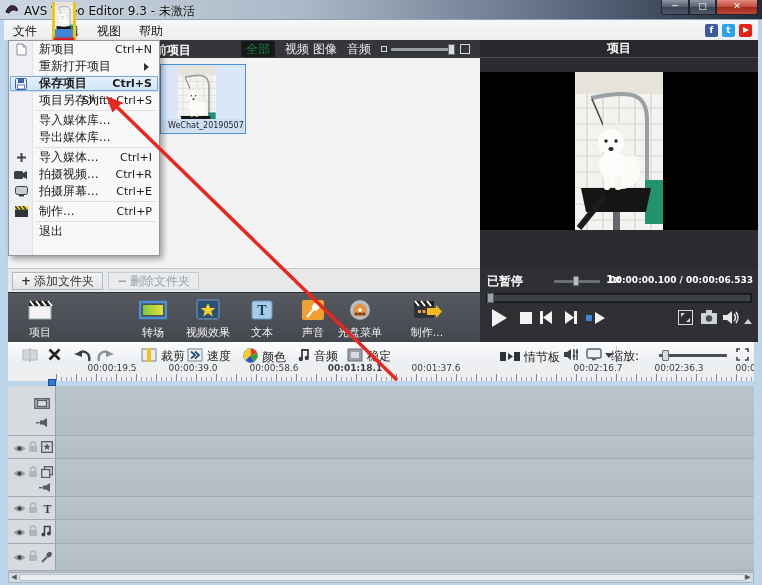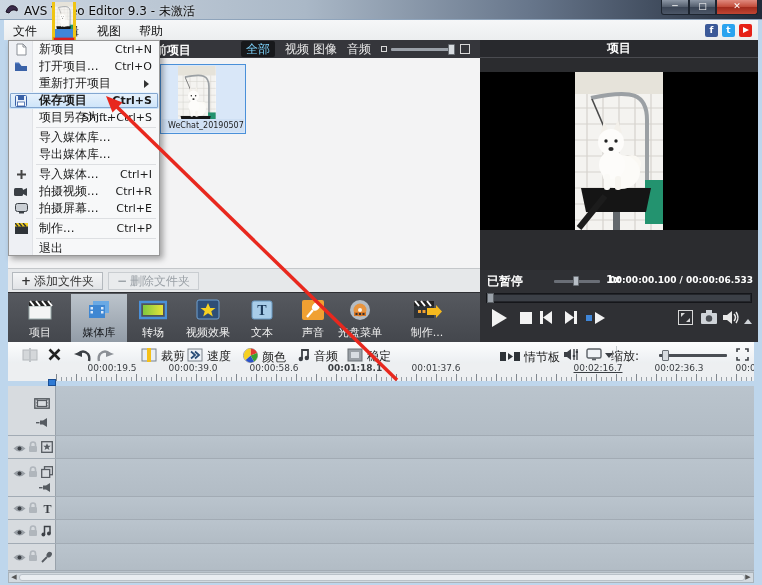--- a/index.html
+++ b/index.html
@@ -33,21 +33,21 @@
   .soc.fb{background:#3b5998;}
   .soc.tw{background:#2aa3ef;}
   .soc.yt{background:#e62117;}
   .soc.yt:before{content:"";display:inline-block;width:0;height:0;border:3.5px solid transparent;
        border-left:6px solid #fff;margin-left:3px;margin-top:3px;}
 
   
   .lib-header{left:8px;top:40px;width:472px;height:18px;background:#35363b;}
   .lib-title{left:135px;top:2px;color:#fff;font-weight:bold;white-space:nowrap;}
   .lib-tab{top:1px;height:16px;line-height:16px;color:#e8e8e8;padding:0 5px;}
-  .lib-tab.sel{background:#17181b;border-radius:2px;color:#7dd3fc;}
+  .lib-tab.sel{background:#17181b;border-radius:2px;color:#15803d;}
   .mini-sq{border:1px solid #d8d8d8;background:transparent;}
   .slider-track{background:#9aa0a8;height:3px;border-radius:1px;}
   .slider-handle{background:#d8dce0;border:1px solid #6a6f75;border-radius:1px;}
 
   .lib-body{left:8px;top:58px;width:472px;height:210px;background:#f3f3f4;}
   .thumb-card{left:152px;top:6px;width:86px;height:70px;background:#d9e7f8;border:1px solid #4a90d9;}
   .thumb-img{left:17px;top:1px;width:38px;height:54px;overflow:hidden;background:#fff;}
   .thumb-label{left:1px;bottom:1px;right:1px;height:13px;background:#cfe0f4;color:#222;
      font-size:8px;line-height:13px;padding-left:6px;white-space:nowrap;overflow:hidden;}
   .thumb-tick{left:1px;bottom:1px;width:3px;height:13px;background:#f0a030;}
@@ -206,33 +206,20 @@
   <div class="abs main-toolbar" id="main-toolbar">
       <div class="abs mtb-btn" style="left: 4px;">
         <div class="ic">
           <span><svg width="26" height="22" viewBox="0 0 26 22">
               <rect x="2" y="7" width="22" height="13" fill="#f4f4f4" stroke="#9aa"></rect>
               <rect x="2" y="2" width="22" height="5" fill="#222"></rect>
               <path d="M3 2 l4 5 M9 2 l4 5 M15 2 l4 5 M21 2 l4 5" stroke="#fff" stroke-width="2"></path>
             </svg></span>
         </div>
         <div>项目</div>
-      </div>
-      <div class="abs mtb-btn sel" style="left: 63px;">
-        <div class="ic">
-          <span><svg width="26" height="22" viewBox="0 0 26 22">
-              <rect x="7" y="2" width="16" height="12" fill="#6aa9e4"></rect>
-              <rect x="3" y="6" width="16" height="13" fill="#3f87d2"></rect>
-              <rect x="4.5" y="8" width="2.5" height="2.5" fill="#dceafa"></rect>
-              <rect x="4.5" y="12" width="2.5" height="2.5" fill="#dceafa"></rect>
-              <rect x="15" y="8" width="2.5" height="2.5" fill="#dceafa"></rect>
-              <rect x="15" y="12" width="2.5" height="2.5" fill="#dceafa"></rect>
-            </svg></span>
-        </div>
-        <div>媒体库</div>
       </div>
       <div class="abs mtb-btn" style="left: 117px;">
         <div class="ic">
           <span><svg width="28" height="20" viewBox="0 0 28 20">
               <rect x="1" y="2" width="26" height="16" fill="none" stroke="#4a90d9" stroke-width="2.5"></rect>
               <rect x="4" y="5" width="20" height="10" fill="url(#trg)"></rect>
               <defs>
                 <linearGradient id="trg" x1="0" x2="1">
                   <stop offset="0" stop-color="#7ec83f"></stop>
                   <stop offset="1" stop-color="#e8e23a"></stop>
@@ -465,21 +452,21 @@
 
   <div class="abs ruler" id="ruler">
     <div class="ticks-small"></div>
     <div class="ticks-big"></div>
   <span class="ruler-label" style="left: 104px;">00:00:19.5</span>
       <span class="ruler-label" style="left: 185px;">00:00:39.0</span>
       <span class="ruler-label" style="left: 266px;">00:00:58.6</span>
       <span class="ruler-label" style="left: 347px; font-weight: bold;">00:01:18.1</span>
       <span class="ruler-label" style="left: 428px;">00:01:37.6</span>
       <span class="ruler-label" style="left: 509px; margin-top: 20px;">00:01:57.2</span>
-      <span class="ruler-label" style="left: 590px; text-decoration: underline;">00:02:16.7</span>
+      <span class="ruler-label" style="left: 590px;">00:02:16.7</span>
       <span class="ruler-label" style="left: 671px;">00:02:36.3</span>
       <span class="ruler-label" style="left: 752px;">00:02:55.8</span>
     </div>
   <div class="abs playhead"></div>
 
   <div class="abs tracks" id="tracks">
       <div class="track-row" style="height: 50px;">
         <div class="row-head">
           <span class="head-ic" style="left: 26px; top: 12px;"><svg width="16" height="11" viewBox="0 0 16 11">
               <rect x="0.8" y="0.8" width="14.4" height="9.4" fill="none" stroke="#565b61" stroke-width="1.4"></rect>
@@ -627,30 +614,20 @@
           <span class="mi-icon">
             <svg width="11" height="13" viewBox="0 0 11 13">
               <path d="M1 1 h6 l3 3 v8 h-9 z" fill="#fff" stroke="#8a8f96"></path>
               <path d="M7 1 v3 h3" fill="none" stroke="#8a8f96"></path>
             </svg>
           </span>
           <span class="mi-label">新项目</span>
           <span class="mi-short">Ctrl+N</span>
         </div>
         <div class="menu-item">
-          <span class="mi-icon">
-            <svg width="14" height="11" viewBox="0 0 14 11">
-              <path d="M1 3 h5 l1.5 2 H13 v5 H1 z" fill="#3a62a8"></path>
-              <path d="M1 3 v-1.5 h4 l1 1.5" fill="#4a74bc"></path>
-            </svg>
-          </span>
-          <span class="mi-label">打开项目...</span>
-          <span class="mi-short">Ctrl+O</span>
-        </div>
-        <div class="menu-item">
           <span class="mi-label">重新打开项目</span>
           <span class="mi-sub"></span>
         </div>
         <div class="menu-item hl">
           <span class="mi-icon">
             <svg width="12" height="12" viewBox="0 0 12 12">
               <rect x="0.5" y="0.5" width="11" height="11" rx="1" fill="#e9f1fa" stroke="#3a62a8"></rect>
               <rect x="3" y="1" width="6" height="4" fill="#3a62a8"></rect>
               <rect x="2.5" y="7" width="7" height="4" fill="#fff" stroke="#3a62a8" stroke-width=".8"></rect>
             </svg>

